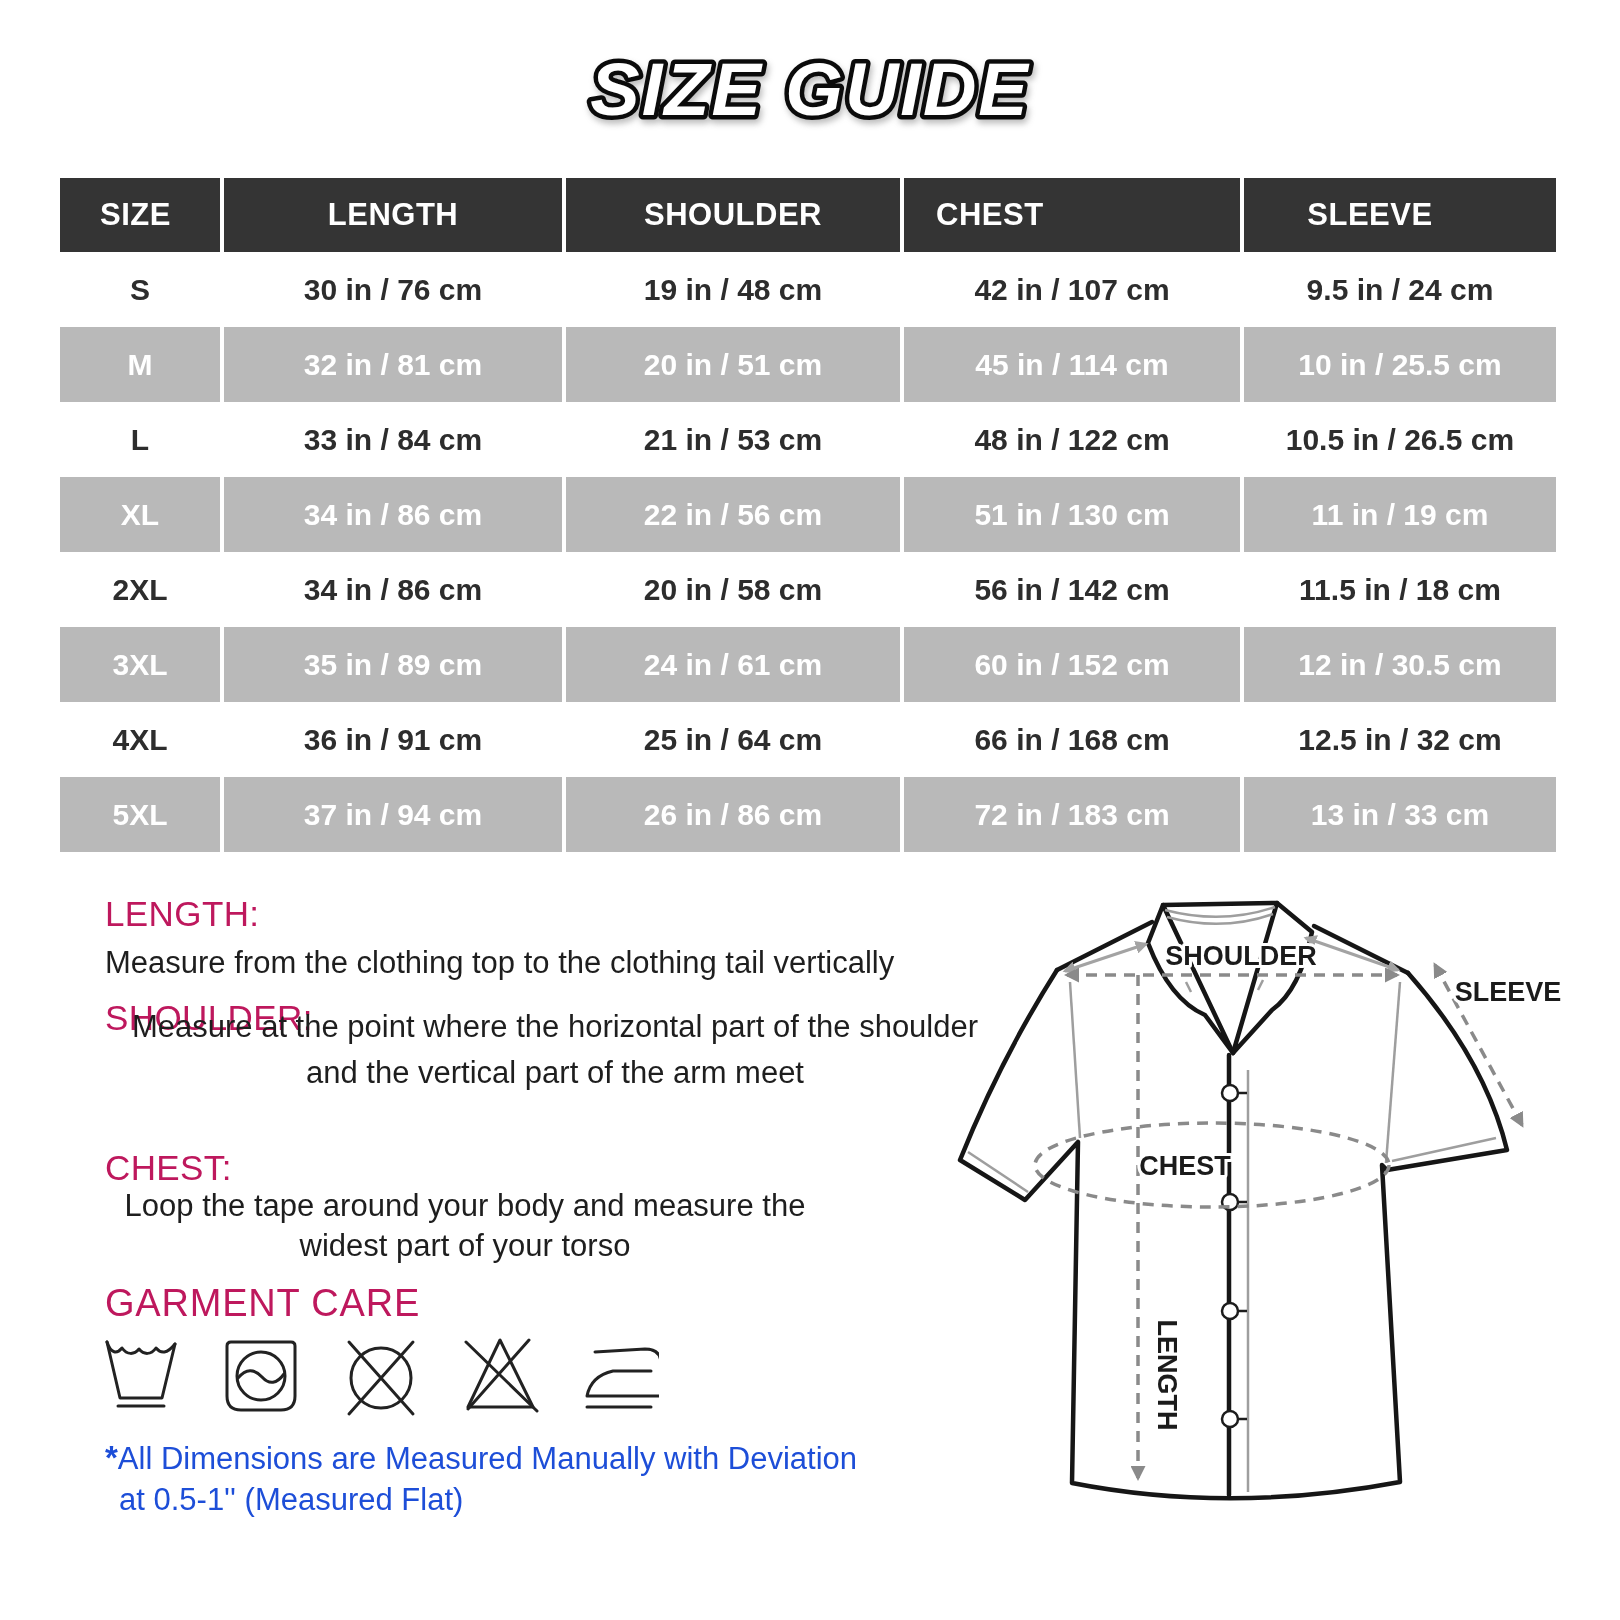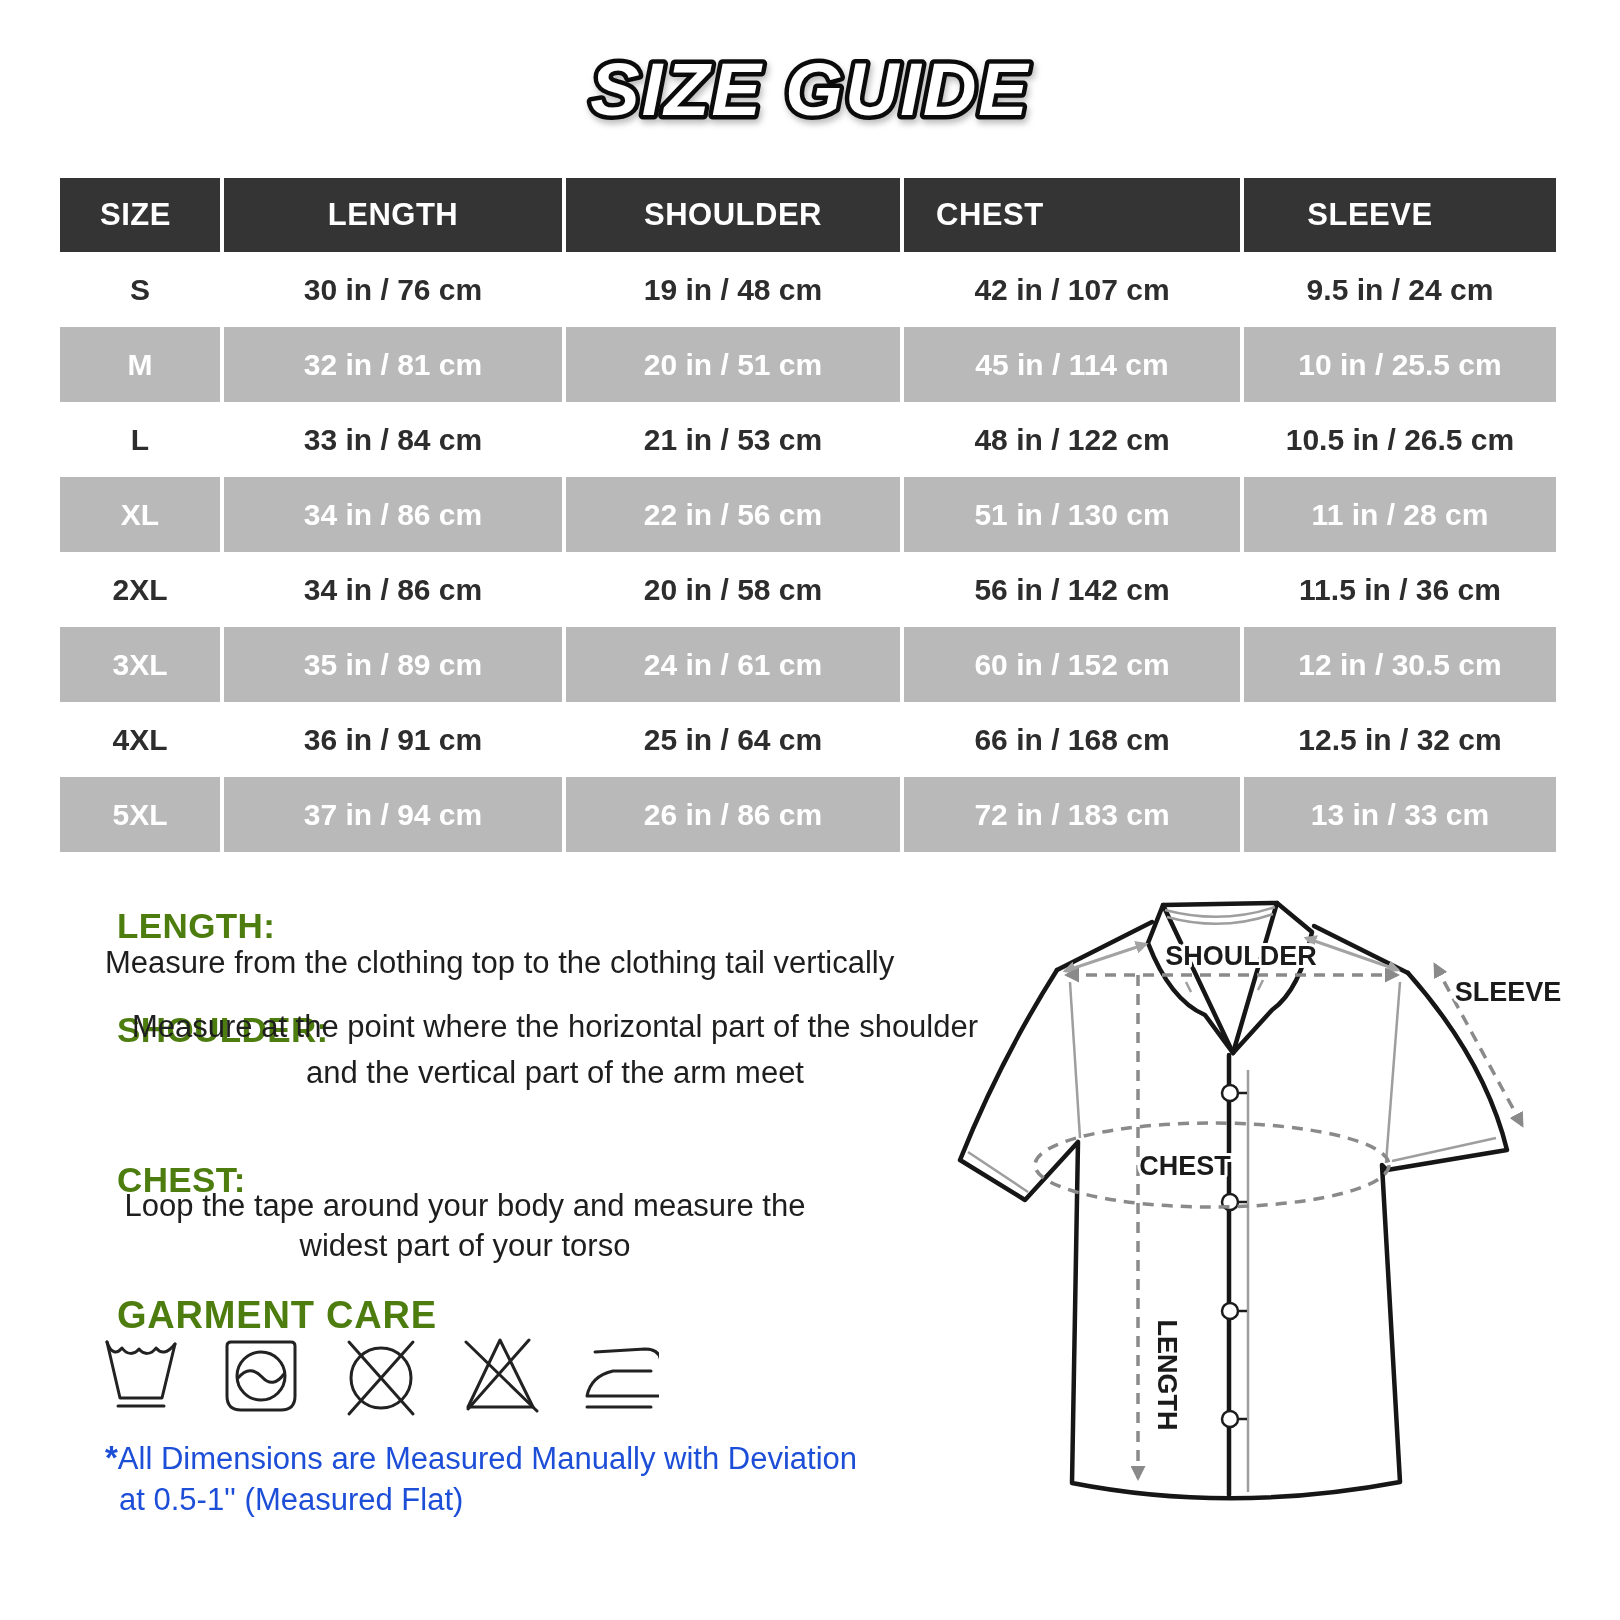--- a/index.html
+++ b/index.html
@@ -18,21 +18,21 @@
     grid-template-columns:160px 338px 334px 336px 312px;column-gap:4px;background:#ffffff;}
   .cell{display:flex;align-items:center;justify-content:center;font-weight:700;
     font-size:30px;height:75px;color:#2d2d2d;background:#ffffff;white-space:nowrap;}
   .hdr{height:74px;background:#343434;color:#ffffff;font-size:31px;letter-spacing:0.5px;}
   .hdr.h-size{padding-right:9px;}
   .hdr.h-chest{justify-content:flex-start;padding-left:32px;}
   .hdr.h-sleeve{padding-right:60px;}
   .shade{background:#b9b9b9;color:#ffffff;}
 
   
-  .sec{position:absolute;left:105px;margin:12px;font-weight:700;color:#4d7c0f;font-size:35px;letter-spacing:0.4px;}
+  .sec{position:absolute;left:105px;margin:0;font-weight:400;color:#be185d;font-size:35px;letter-spacing:0.4px;}
   .body-p{position:absolute;left:105px;margin:0;color:#1e1e1e;font-size:31px;font-weight:400;text-align:center;}
   #sec-length{top:894px;}
   #p-length{top:941px;white-space:nowrap;line-height:44px;}
   #sec-shoulder{top:998px;}
   #p-shoulder{top:1004px;width:900px;line-height:46px;}
   #sec-chest{top:1148px;}
   #p-chest{top:1186px;width:720px;line-height:40px;}
   #care-heading{top:1282px;font-size:38px;letter-spacing:0.8px;}
   .icons{position:absolute;left:103px;top:1336px;display:flex;gap:44px;}
   .care-icon{width:76px;height:86px;stroke:#222222;stroke-width:3;fill:none;
@@ -83,28 +83,28 @@
       <div class="cell">33 in / 84 cm</div>
       <div class="cell">21 in / 53 cm</div>
       <div class="cell">48 in / 122 cm</div>
       <div class="cell">10.5 in / 26.5 cm</div>
     </div>
     <div style="display:contents">
       <div class="cell shade">XL</div>
       <div class="cell shade">34 in / 86 cm</div>
       <div class="cell shade">22 in / 56 cm</div>
       <div class="cell shade">51 in / 130 cm</div>
-      <div class="cell shade">11 in / 28 cm</div>
+      <div class="cell shade">11 in / 19 cm</div>
     </div>
     <div style="display:contents">
       <div class="cell">2XL</div>
       <div class="cell">34 in / 86 cm</div>
       <div class="cell">20 in / 58 cm</div>
       <div class="cell">56 in / 142 cm</div>
-      <div class="cell">11.5 in / 36 cm</div>
+      <div class="cell">11.5 in / 18 cm</div>
     </div>
     <div style="display:contents">
       <div class="cell shade">3XL</div>
       <div class="cell shade">35 in / 89 cm</div>
       <div class="cell shade">24 in / 61 cm</div>
       <div class="cell shade">60 in / 152 cm</div>
       <div class="cell shade">12 in / 30.5 cm</div>
     </div>
     <div style="display:contents">
       <div class="cell">4XL</div>

